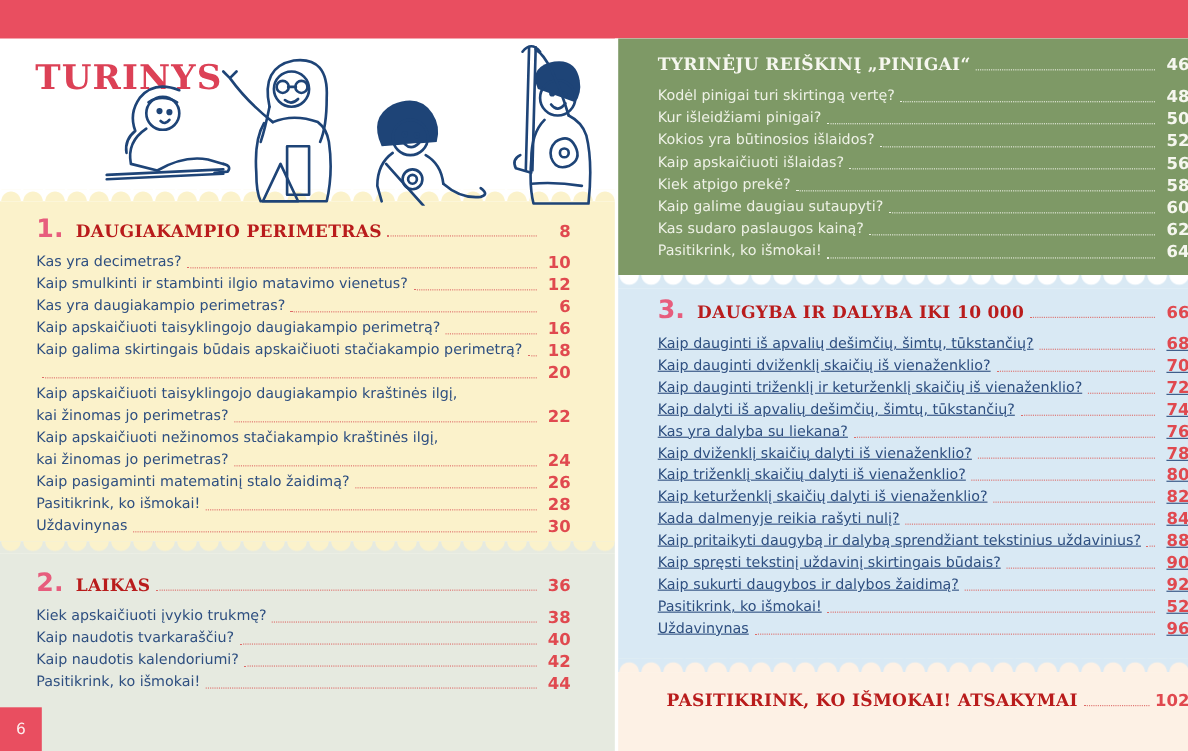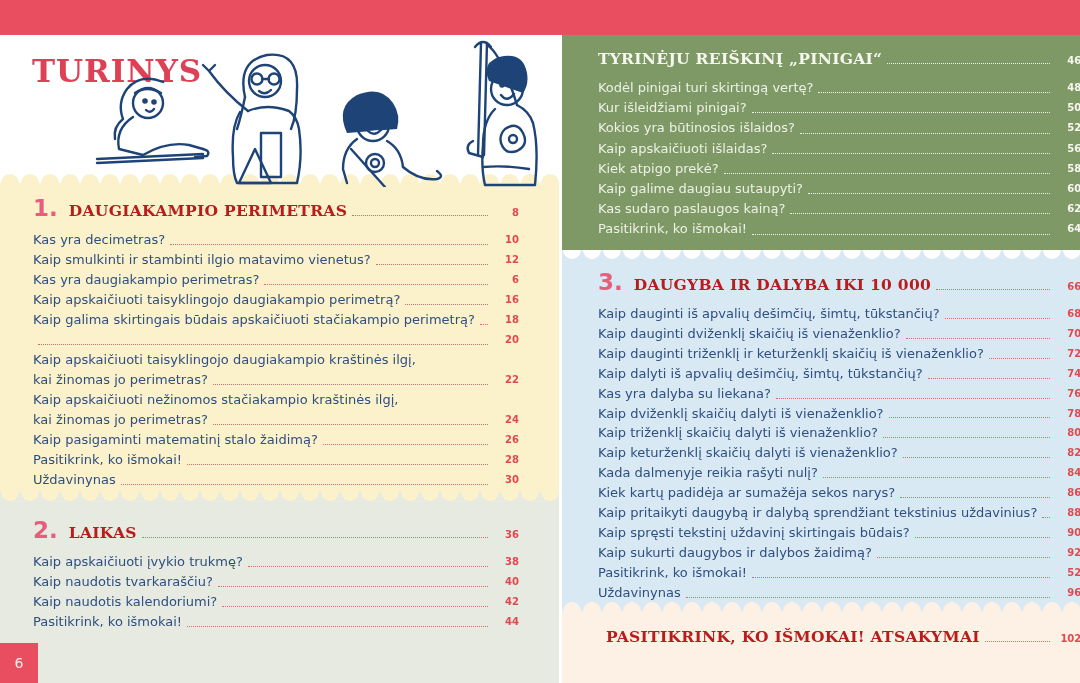--- a/index.html
+++ b/index.html
@@ -49,26 +49,26 @@
   .sec-title{
     font-family:"DejaVu Serif","Liberation Serif",serif;font-weight:bold;
     font-size:15.5px;color:#b91c1c;letter-spacing:.3px;white-space:nowrap;
   }
   .sec-head .leader{margin-bottom:5px;}
   .sec-pg{font-size:13.5px;}
   .greenband .sec-title{color:#f6f7ef;}
 
   
   .toc-row{display:flex;line-height:20px;font-size:13px;color:#2e4f80;}
-  .blueband .toc-row{line-height:19.9px;}
+  .blueband .toc-row{line-height:19.9px;text-decoration:underline;}
   .greenband .toc-row{color:#eef1e6;line-height:20.2px;}
   .txt{white-space:nowrap;}
   .leader{flex:1 1 auto;border-bottom:1.5px dotted #dd6a66;margin:0 5px 5px 5px;min-width:8px;}
   .greenband .leader{border-bottom-color:#eef1e6;}
-  .pg{color:#e0494f;font-weight:bold;min-width:26px;text-align:right;font-size:10px;}
+  .pg{color:#e0494f;font-weight:bold;min-width:26px;text-align:right;font-size:15px;}
   .greenband .pg{color:#f6f7ef;}
   .toc-row.nopage .leader,.toc-row.nopage .pg{visibility:hidden;}
 
   
   .pagenum{
     position:absolute;bottom:0;width:38px;height:40px;background:#e94e60;color:#fdecec;
     display:flex;align-items:center;justify-content:center;font-size:14px;z-index:3;
   }
   .pagenum.pn-left{left:0;}
   .pagenum.pn-right{right:0;}
@@ -232,21 +232,21 @@
       <div class="band lightgreen">
         <div class="sec-head">
           <span class="sec-num">2.</span>
           <span class="sec-title">LAIKAS</span>
           <span class="leader"></span>
           <span class="pg sec-pg">36</span>
         </div>
         <div>
 
             <div class="toc-row">
-              <span class="txt">Kaip apskaičiuoti įvykio trukmę?</span>
+              <span class="txt">Kiek apskaičiuoti įvykio trukmę?</span>
               <span class="leader"></span>
               <span class="pg">38</span>
             </div>
 
             <div class="toc-row">
               <span class="txt">Kaip naudotis tvarkaraščiu?</span>
               <span class="leader"></span>
               <span class="pg">40</span>
             </div>
 
@@ -384,25 +384,20 @@
               <span class="leader"></span>
               <span class="pg">82</span>
             </div>
 
             <div class="toc-row">
               <span class="txt">Kada dalmenyje reikia rašyti nulį?</span>
               <span class="leader"></span>
               <span class="pg">84</span>
             </div>
 
-            <div class="toc-row">
-              <span class="txt">Kiek kartų padidėja ar sumažėja sekos narys?</span>
-              <span class="leader"></span>
-              <span class="pg">86</span>
-            </div>
 
             <div class="toc-row">
               <span class="txt">Kaip pritaikyti daugybą ir dalybą sprendžiant tekstinius uždavinius?</span>
               <span class="leader"></span>
               <span class="pg">88</span>
             </div>
 
             <div class="toc-row">
               <span class="txt">Kaip spręsti tekstinį uždavinį skirtingais būdais?</span>
               <span class="leader"></span>

